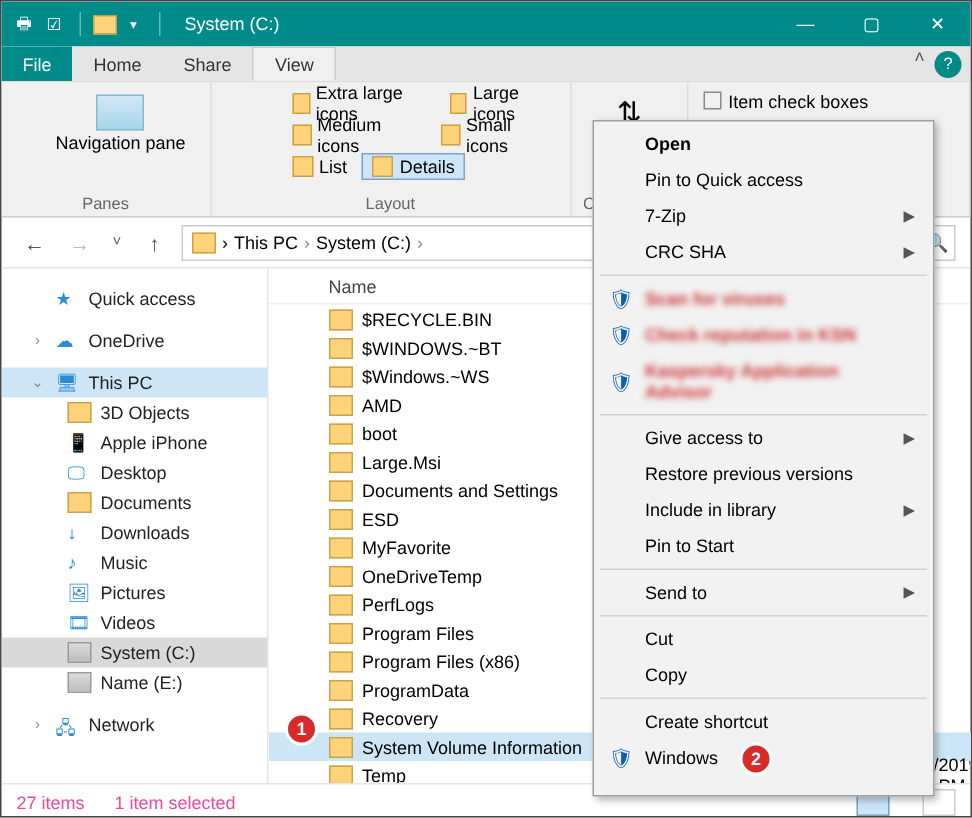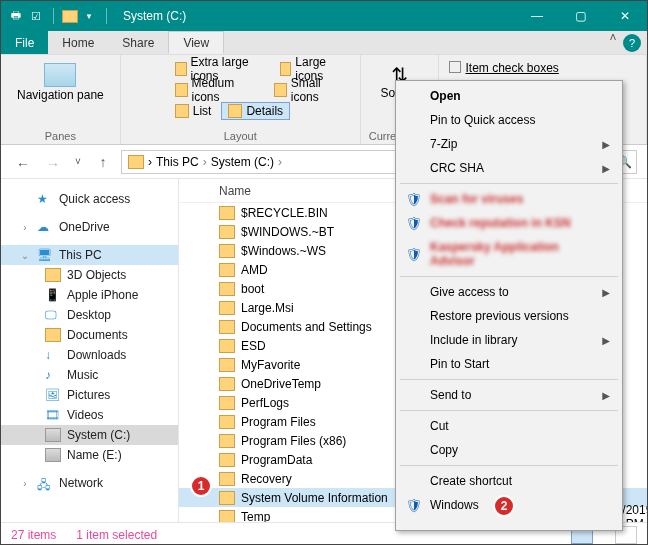--- a/index.html
+++ b/index.html
@@ -13,21 +13,21 @@
 .titlebar .wbtns div{width:44px;height:30px;display:flex;align-items:center;justify-content:center;}
 .menubar{height:24px;background:#e5e5e5;display:flex;align-items:stretch;border-bottom:1px solid #ddd;}
 .menubar .tab{padding:0 14px;display:flex;align-items:center;font-size:12px;color:#333;}
 .menubar .file{background:#008b8b;color:#fff;}
 .menubar .active{border:1px solid #ccc;border-bottom:1px solid #f0f0f0;background:#f0f0f0;}
 .menubar .drop{width:20px;text-align:center;color:#555;}
 .menubar .help{width:18px;height:18px;border-radius:9px;background:#008b8b;color:#fff;display:flex;align-items:center;justify-content:center;margin:3px 6px 0 0;font-size:11px;}
 .ribbon{height:90px;background:#f0f0f0;border-bottom:1px solid #ccc;display:flex;position:relative;}
 .rgroup{border-right:1px solid #ddd;padding:4px 8px 2px;display:flex;flex-direction:column;}
 .rgroup .glabel{text-align:center;color:#666;font-size:11px;margin-top:auto;}
-.navpane{display:flex;flex-direction:column;align-items:center;padding:4px 8px;}
+.navpane{display:flex;flex-direction:column;align-items:center;padding:4px 8px;margin-left:20px;}
 .navpane .icon{width:32px;height:24px;background:linear-gradient(#cfe8f5,#a8d5ea);border:1px solid #7fb8d5;}
 .layoutg .row{display:flex;gap:4px;margin-bottom:2px;}
 .vbtn{display:flex;align-items:center;gap:4px;padding:1px 6px;font-size:12px;}
 .vbtn .ic{width:14px;height:14px;background:#ffd37a;border:1px solid #c9a14a;}
 .vbtn.sel{border:1px solid #7da2ce;background:#cde6f7;}
 .sortg{display:flex;flex-direction:column;align-items:center;padding:4px 8px;}
 .addrbar{height:34px;border-bottom:1px solid #e5e5e5;display:flex;align-items:center;padding:0 10px;gap:6px;}
 .navbtn{width:24px;height:24px;border-radius:12px;display:flex;align-items:center;justify-content:center;color:#555;font-size:14px;}
 .crumbbox{flex:1;height:24px;border:1px solid #ccc;display:flex;align-items:center;padding:0 6px;gap:4px;}
 .crumbbox .fic{width:16px;height:14px;background:#ffd37a;border:1px solid #c9a14a;}
@@ -142,21 +142,21 @@
   </div>
   <div class="rgroup">
     <div class="sortg">
       <div style="font-size:20px;">⇅</div>
       <div style="text-align:center;line-height:1.1;">Sort
 by</div>
     </div>
     <div class="glabel">Current view</div>
   </div>
   <div class="rgroup" style="flex:1;">
-    <div style="display:flex;align-items:flex-start;gap:4px;padding:2px;text-decoration:underline;">
+    <div style="display:flex;align-items:flex-start;gap:4px;padding:2px;">
       <span style="width:12px;height:12px;border:1px solid #888;"></span>
       <span>Item check boxes</span>
     </div>
   </div>
 </div>
 
 <div class="addrbar">
   <div class="navbtn">←</div>
   <div class="navbtn" style="color:#bbb;">→</div>
   <div class="navbtn" style="width:14px;font-size:10px;">˅</div>

